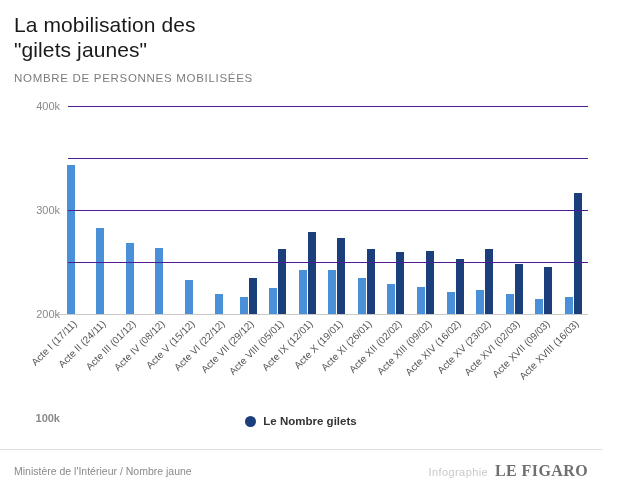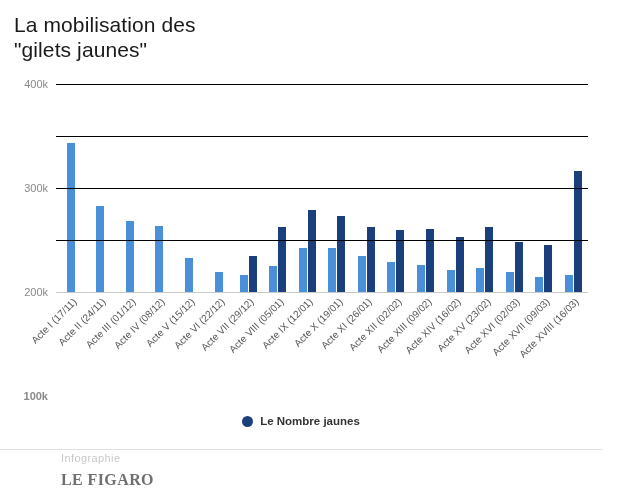--- a/index.html
+++ b/index.html
@@ -45,24 +45,24 @@
   }
   .plot {
     position: absolute;
     left: 56px;
     right: 14px;
     top: 10px;
     height: 208px;
   }
   .gridline {
     position: absolute;
-    left: 0;
+    left: 12px;
     right: 0;
     height: 1px;
-    background: #000000;
+    background: #4c1d95;
   }
   .axisline {
     position: absolute;
     left: 0;
     right: 0;
     height: 1px;
     background: #c9c9c9;
   }
   .ytick {
     position: absolute;
@@ -158,46 +158,45 @@
     box-sizing: border-box;
   }
   .source {
     font-size: 10.5px;
     color: #8a8a8a;
   }
   .brand {
     display: flex;
     align-items: baseline;
     gap: 7px;
-    flex-direction: column;
   }
   .brand-word {
     font-size: 11px;
     color: #c9c9c9;
     letter-spacing: 0.4px;
   }
   .brand-figaro {
     font-family: "Liberation Serif", serif;
     font-size: 16px;
     font-weight: bold;
     color: #6f6f6f;
     letter-spacing: 0.4px;
-    margin-left: 47px;
   }
 </style>
 </head>
 <body>
 
 <div class="page">
 
   <div class="header">
     <h1 class="title">
       <span>La mobilisation des</span><br>
       <span>"gilets jaunes"</span>
     </h1>
+    <p class="subtitle">NOMBRE DE PERSONNES MOBILISÉES</p>
   </div>
 
   <div class="chart-area">
     <div class="plot" id="plot">
       <div class="bars" id="bars">
           <div class="group">
             <div class="bar light" title="Ministère de l'Intérieur — Acte I (17/11): 287000" style="height: 149.24px; background: rgb(74, 144, 217);"></div>
           </div>
           <div class="group">
             <div class="bar light" title="Ministère de l'Intérieur — Acte II (24/11): 166000" style="height: 86.32px; background: rgb(74, 144, 217);"></div>
@@ -331,24 +330,25 @@
         </div>
         <div class="xlabel-cell">
           <span class="xlabel">Acte XVIII (16/03)</span>
         </div>
       </div>
   </div>
 
   <div class="legend" id="legend">
       <div class="legend-item">
         <span class="dot" style="background: rgb(27, 63, 122);"></span>
-        <span>Le Nombre jaunes</span>
+        <span>Le Nombre gilets</span>
       </div>
     </div>
 
   <div class="footer">
+    <div class="source">Ministère de l'Intérieur / Nombre jaune</div>
     <div class="brand">
       <span class="brand-word">Infographie</span>
       <span class="brand-figaro">LE FIGARO</span>
     </div>
   </div>
 
 </div>
 
 </body></html>

